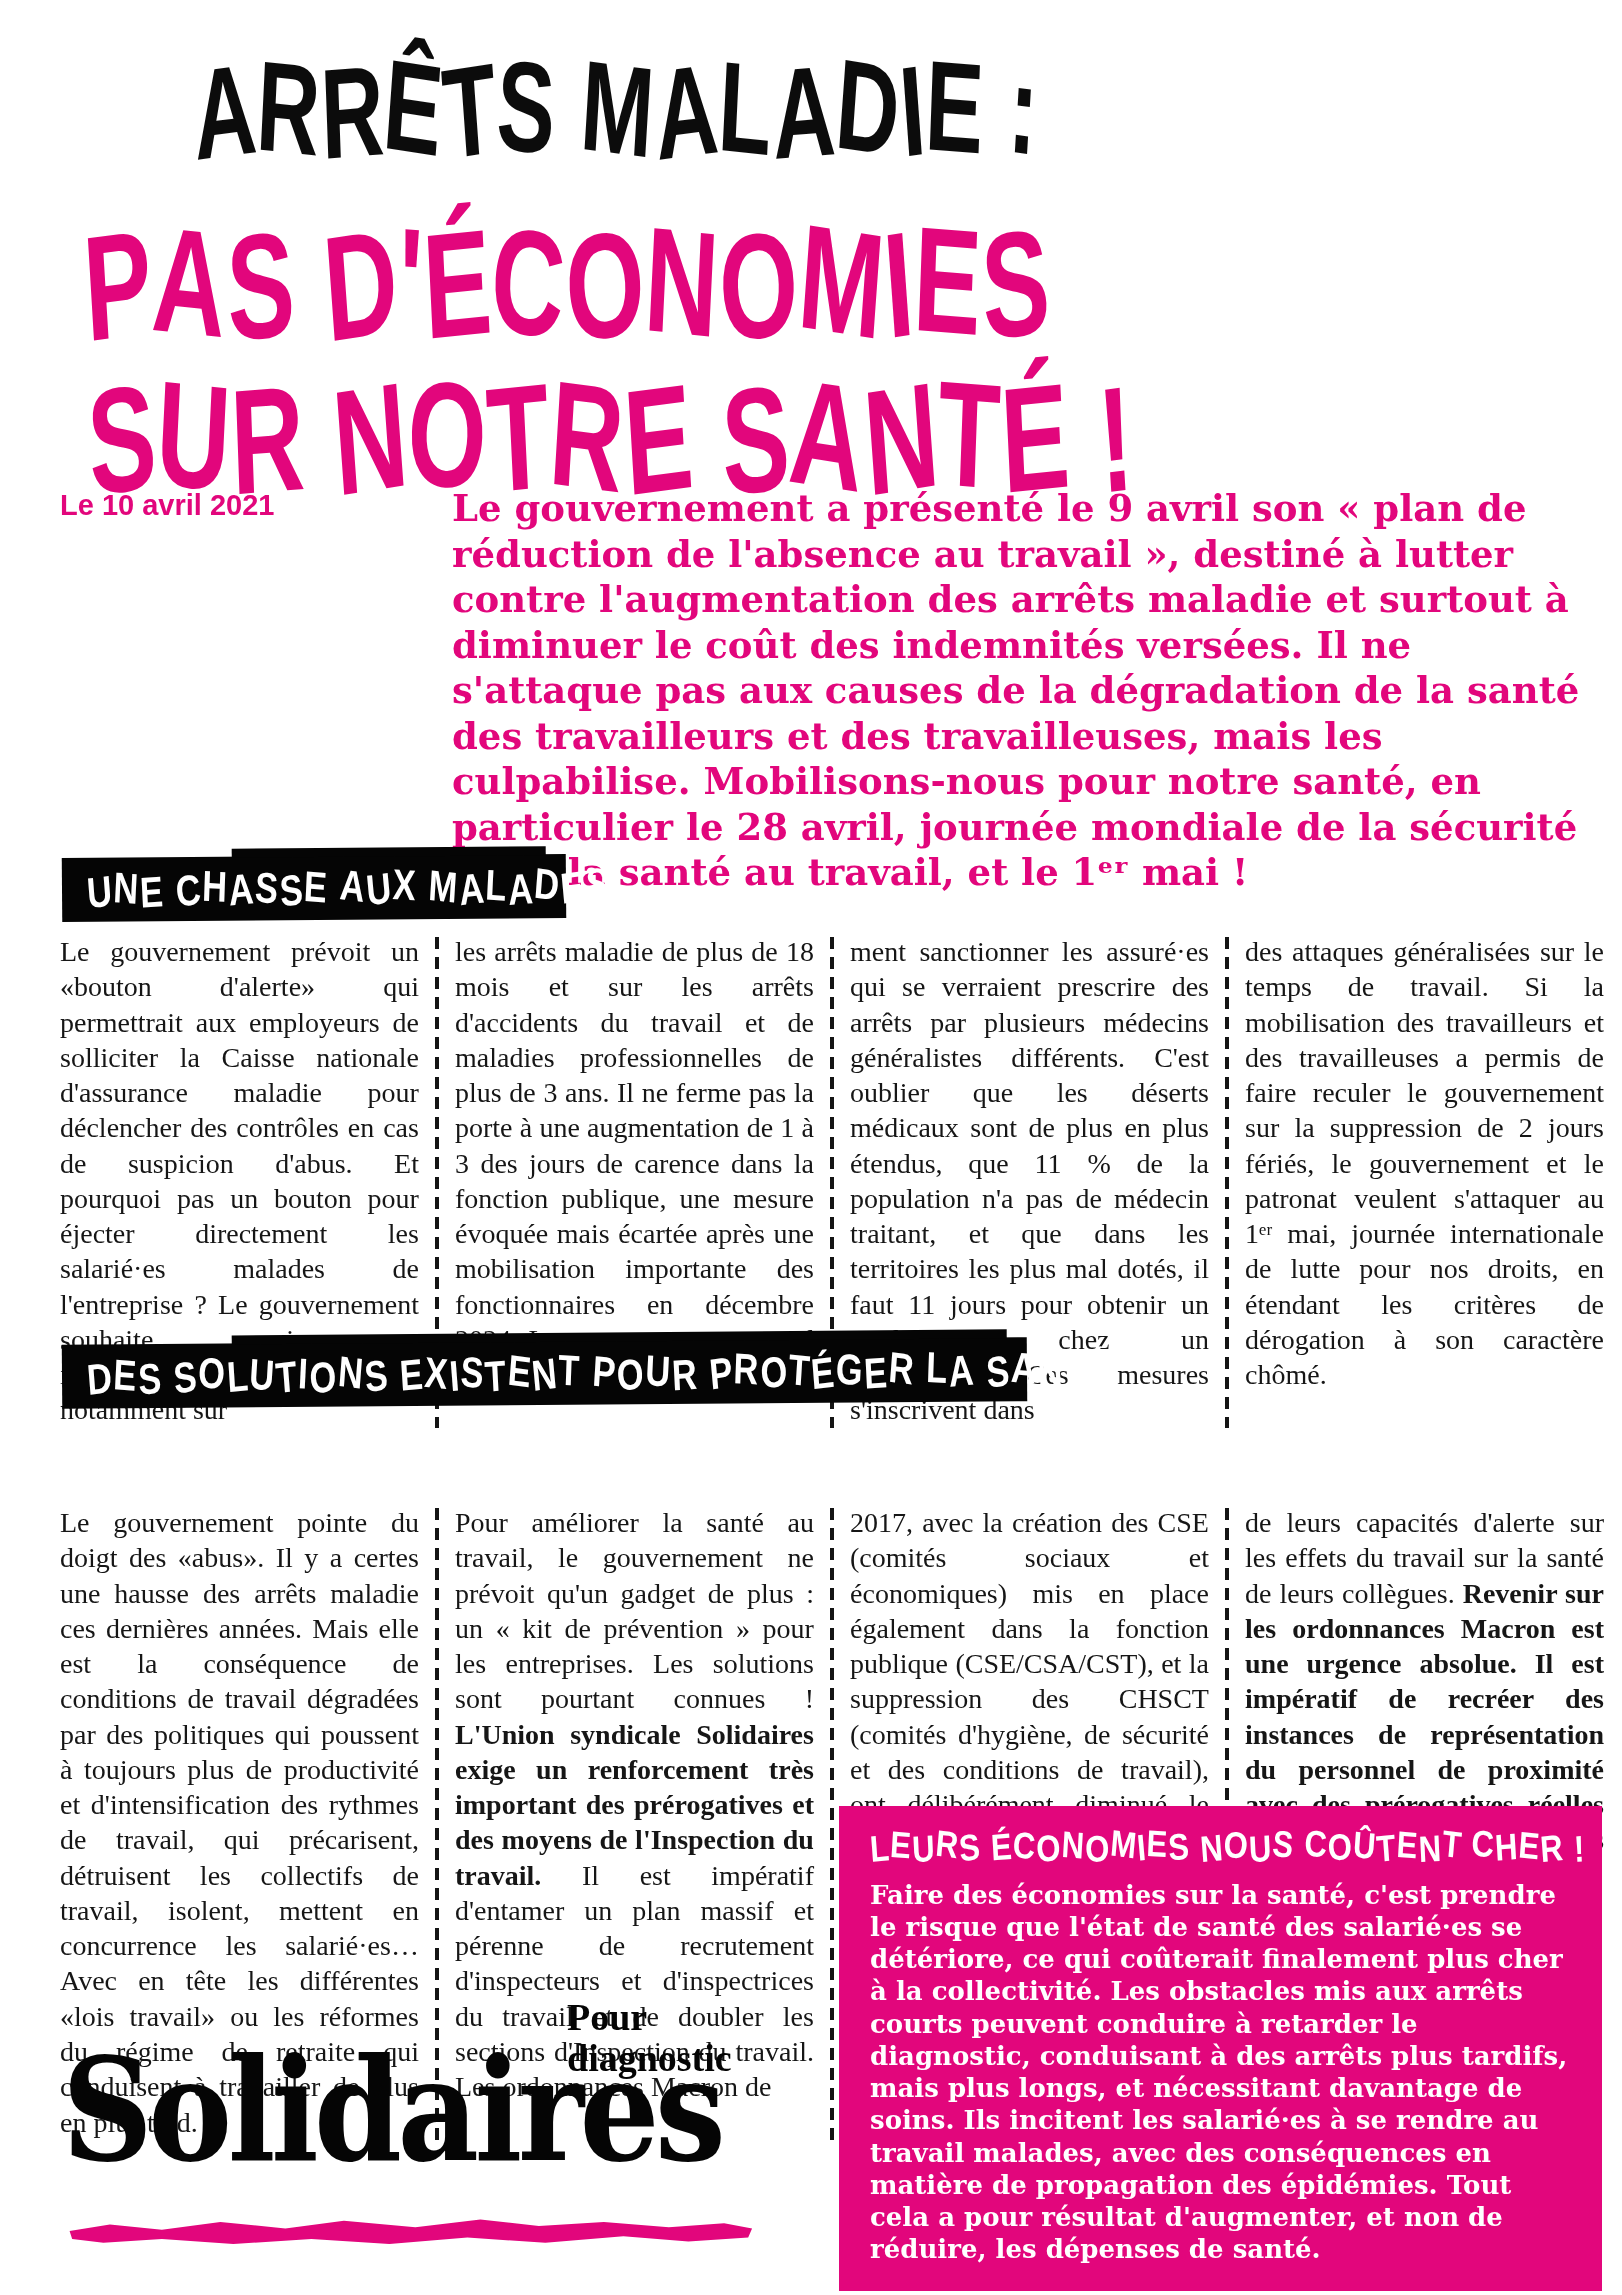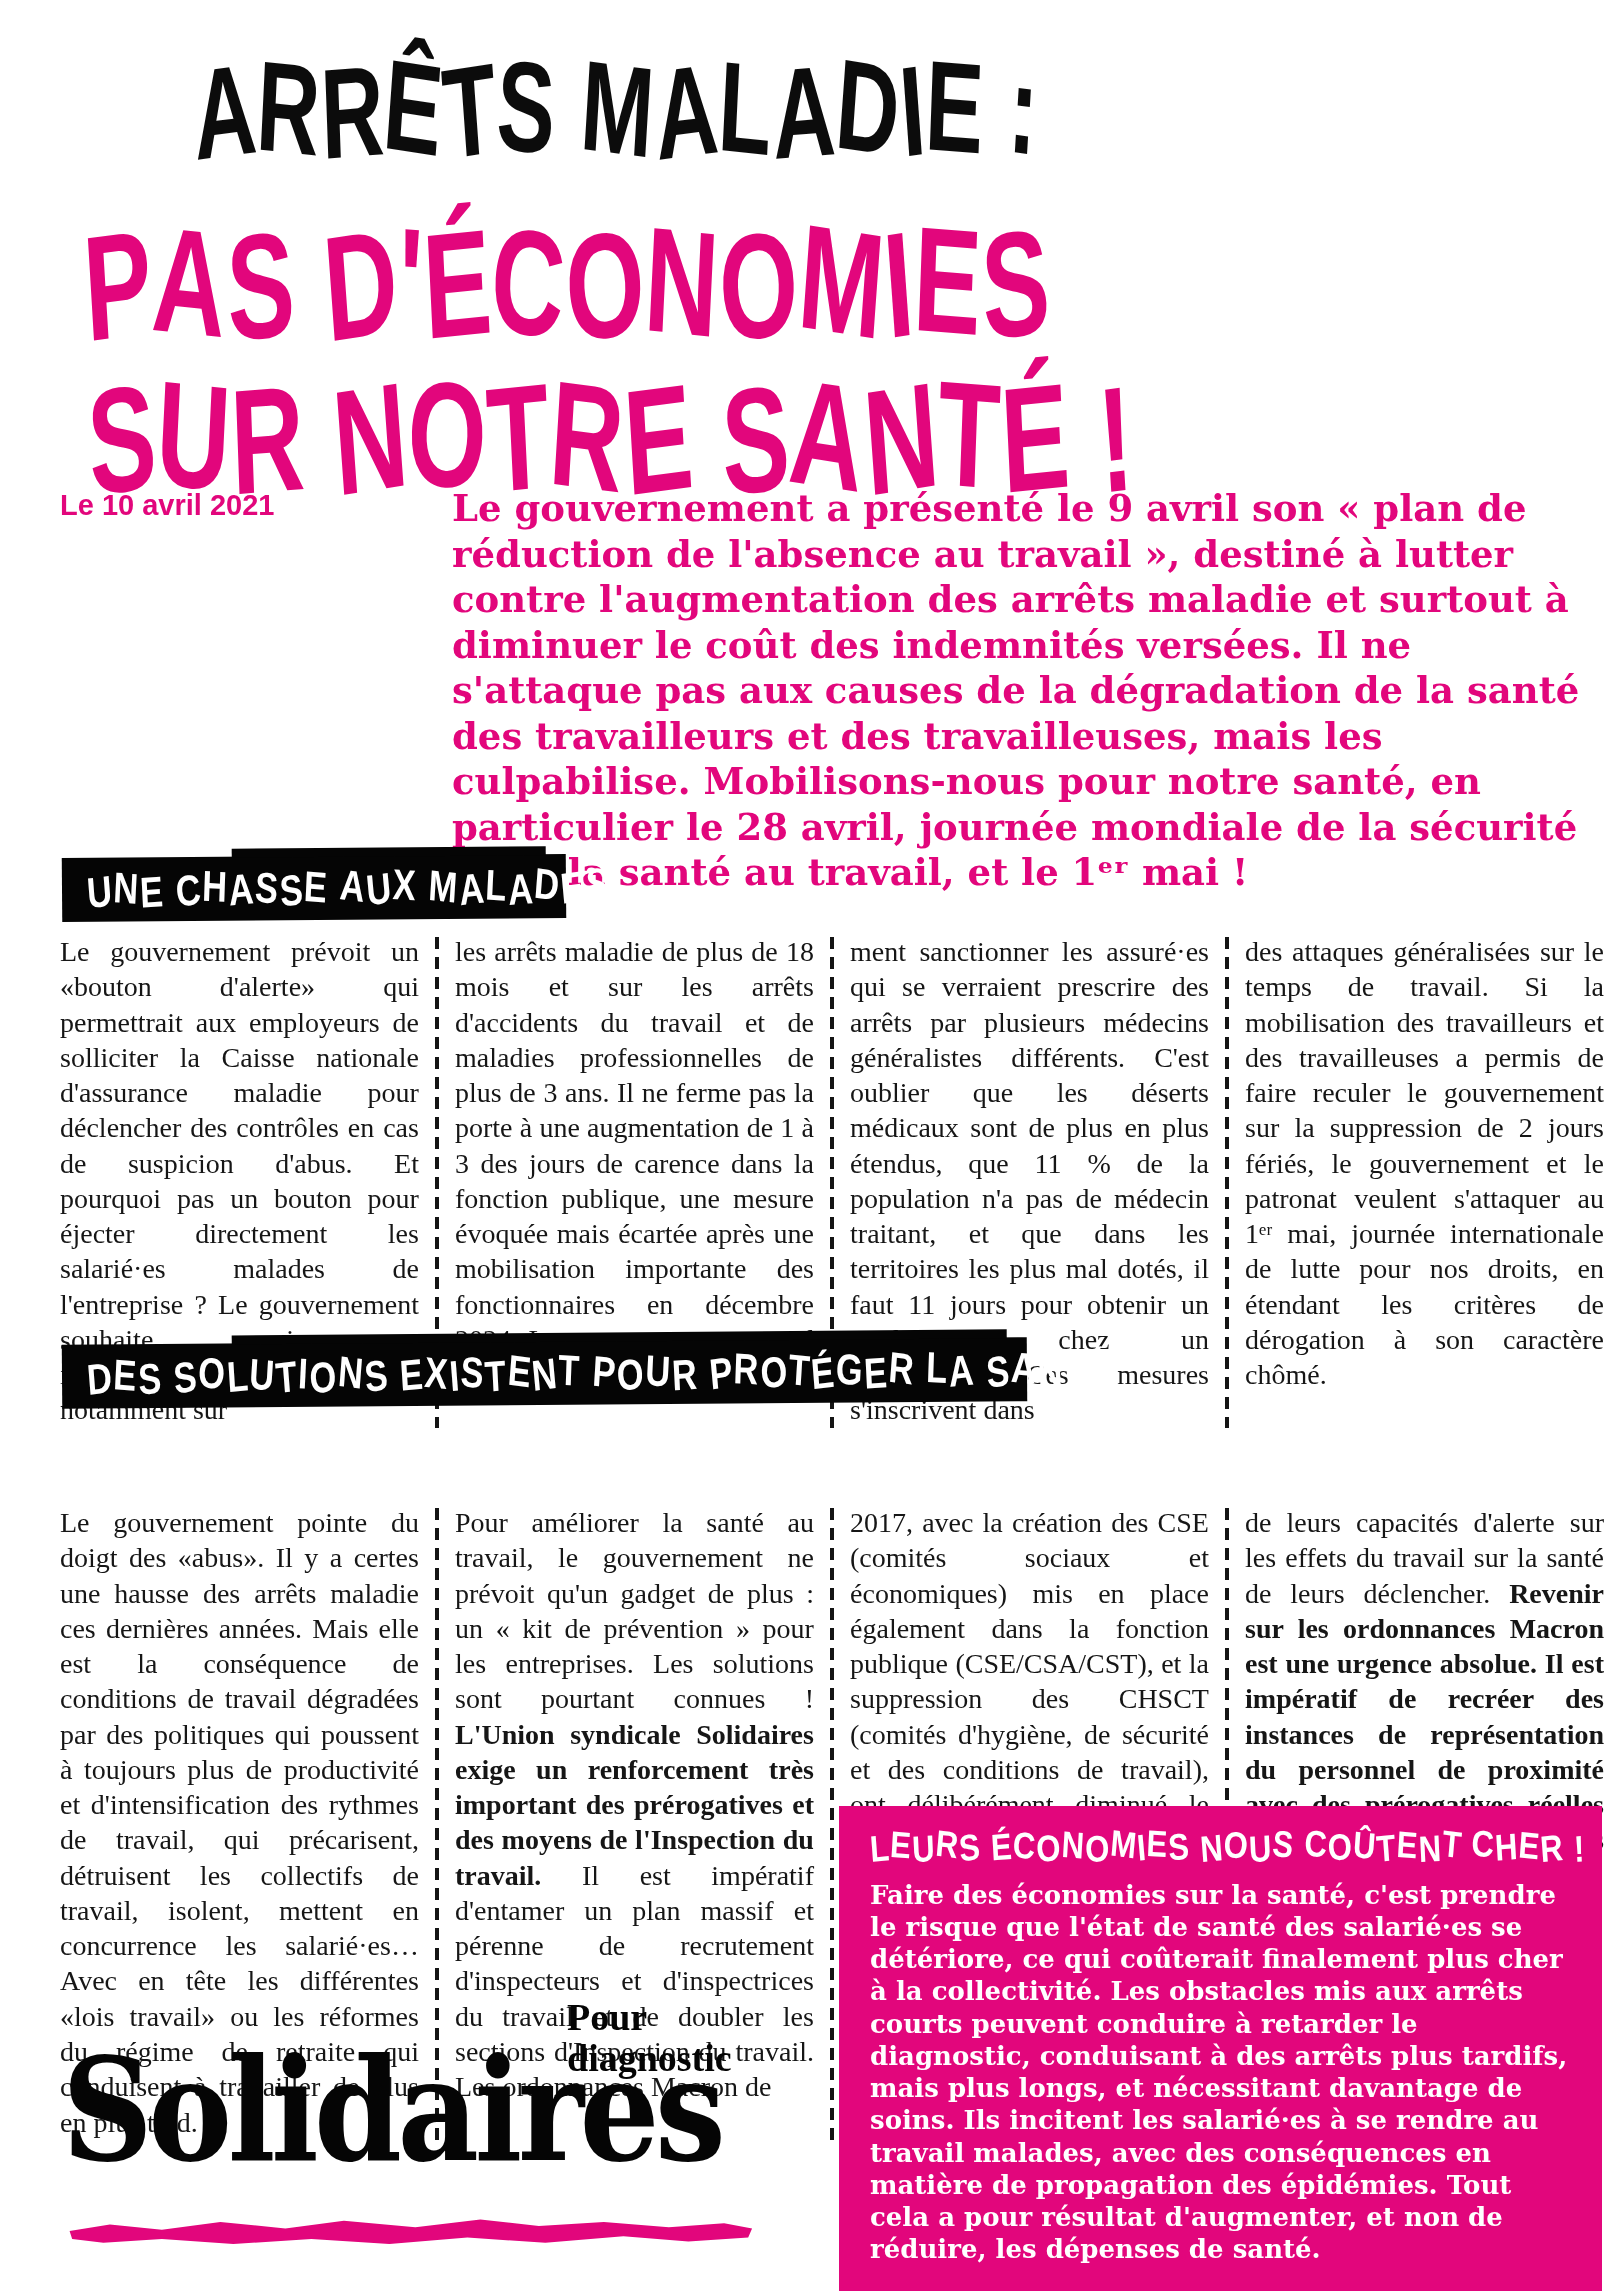--- a/index.html
+++ b/index.html
@@ -139,21 +139,21 @@
   <div class="bar bar2">
     <span class="bar-text"><span style="display: inline-block; white-space: pre; transform: rotate(-5deg) translateY(2px);">D</span><span style="display: inline-block; white-space: pre; transform: rotate(4deg) translateY(-1.3px);">E</span><span style="display: inline-block; white-space: pre; transform: rotate(-3deg) translateY(2.6px);">S</span><span style="display: inline-block; white-space: pre;"> </span><span style="display: inline-block; white-space: pre; transform: rotate(-6deg) translateY(1.3px);">S</span><span style="display: inline-block; white-space: pre; transform: rotate(3deg) translateY(-2.6px);">O</span><span style="display: inline-block; white-space: pre; transform: rotate(-4deg) translateY(0.7px);">L</span><span style="display: inline-block; white-space: pre; transform: rotate(5deg) translateY(-0.7px);">U</span><span style="display: inline-block; white-space: pre; transform: rotate(-5deg) translateY(2px);">T</span><span style="display: inline-block; white-space: pre; transform: rotate(4deg) translateY(-1.3px);">I</span><span style="display: inline-block; white-space: pre; transform: rotate(-3deg) translateY(2.6px);">O</span><span style="display: inline-block; white-space: pre; transform: rotate(6deg) translateY(-2px);">N</span><span style="display: inline-block; white-space: pre; transform: rotate(-6deg) translateY(1.3px);">S</span><span style="display: inline-block; white-space: pre;"> </span><span style="display: inline-block; white-space: pre; transform: rotate(-4deg) translateY(0.7px);">E</span><span style="display: inline-block; white-space: pre; transform: rotate(5deg) translateY(-0.7px);">X</span><span style="display: inline-block; white-space: pre; transform: rotate(-5deg) translateY(2px);">I</span><span style="display: inline-block; white-space: pre; transform: rotate(4deg) translateY(-1.3px);">S</span><span style="display: inline-block; white-space: pre; transform: rotate(-3deg) translateY(2.6px);">T</span><span style="display: inline-block; white-space: pre; transform: rotate(6deg) translateY(-2px);">E</span><span style="display: inline-block; white-space: pre; transform: rotate(-6deg) translateY(1.3px);">N</span><span style="display: inline-block; white-space: pre; transform: rotate(3deg) translateY(-2.6px);">T</span><span style="display: inline-block; white-space: pre;"> </span><span style="display: inline-block; white-space: pre; transform: rotate(5deg) translateY(-0.7px);">P</span><span style="display: inline-block; white-space: pre; transform: rotate(-5deg) translateY(2px);">O</span><span style="display: inline-block; white-space: pre; transform: rotate(4deg) translateY(-1.3px);">U</span><span style="display: inline-block; white-space: pre; transform: rotate(-3deg) translateY(2.6px);">R</span><span style="display: inline-block; white-space: pre;"> </span><span style="display: inline-block; white-space: pre; transform: rotate(-6deg) translateY(1.3px);">P</span><span style="display: inline-block; white-space: pre; transform: rotate(3deg) translateY(-2.6px);">R</span><span style="display: inline-block; white-space: pre; transform: rotate(-4deg) translateY(0.7px);">O</span><span style="display: inline-block; white-space: pre; transform: rotate(5deg) translateY(-0.7px);">T</span><span style="display: inline-block; white-space: pre; transform: rotate(-5deg) translateY(2px);">É</span><span style="display: inline-block; white-space: pre; transform: rotate(4deg) translateY(-1.3px);">G</span><span style="display: inline-block; white-space: pre; transform: rotate(-3deg) translateY(2.6px);">E</span><span style="display: inline-block; white-space: pre; transform: rotate(6deg) translateY(-2px);">R</span><span style="display: inline-block; white-space: pre;"> </span><span style="display: inline-block; white-space: pre; transform: rotate(3deg) translateY(-2.6px);">L</span><span style="display: inline-block; white-space: pre; transform: rotate(-4deg) translateY(0.7px);">A</span><span style="display: inline-block; white-space: pre;"> </span><span style="display: inline-block; white-space: pre; transform: rotate(-5deg) translateY(2px);">S</span><span style="display: inline-block; white-space: pre; transform: rotate(4deg) translateY(-1.3px);">A</span><span style="display: inline-block; white-space: pre; transform: rotate(-3deg) translateY(2.6px);">N</span><span style="display: inline-block; white-space: pre; transform: rotate(6deg) translateY(-2px);">T</span><span style="display: inline-block; white-space: pre; transform: rotate(-6deg) translateY(1.3px);">É</span></span>
   </div>
   <div class="cols cols2">
     <div class="col"><span>Le gouvernement pointe du doigt des «abus». Il y a certes une hausse des arrêts maladie ces dernières années. Mais elle est la conséquence de conditions de travail dégradées par des politiques qui poussent à toujours plus de productivité et d'intensification des rythmes de travail, qui précarisent, détruisent les collectifs de travail, isolent, mettent en concurrence les salarié·es… Avec en tête les différentes «lois travail» ou les réformes du régime de retraite qui conduisent à travailler de plus en plus tard.</span></div>
     <div class="divider"></div>
     <div class="col"><span>Pour améliorer la santé au travail, le gouvernement ne prévoit qu'un gadget de plus : un « kit de prévention » pour les entreprises. Les solutions sont pourtant connues ! </span><span class="b">L'Union syndicale Solidaires exige un renforcement très important des prérogatives et des moyens de l'Inspection du travail.</span><span> Il est impératif d'entamer un plan massif et pérenne de recrutement d'inspecteurs et d'inspectrices du travail et de doubler les sections d'Inspection du travail. Les ordonnances Macron de</span></div>
     <div class="divider"></div>
     <div class="col"><span>2017, avec la création des CSE (comités sociaux et économiques) mis en place également dans la fonction publique (CSE/CSA/CST), et la suppression des CHSCT (comités d'hygiène, de sécurité et des conditions de travail), ont délibérément diminué le nombre de représentant·es du personnel. Elles les privent</span></div>
     <div class="divider short"></div>
-    <div class="col"><span>de leurs capacités d'alerte sur les effets du travail sur la santé de leurs déclencher. </span><span class="b">Revenir sur les ordonnances Macron est une urgence absolue. Il est impératif de recréer des instances de représentation du personnel de proximité avec des prérogatives réelles pour intervenir sur les situations de travail.</span></div>
+    <div class="col"><span>de leurs capacités d'alerte sur les effets du travail sur la santé de leurs collègues. </span><span class="b">Revenir sur les ordonnances Macron est une urgence absolue. Il est impératif de recréer des instances de représentation du personnel de proximité avec des prérogatives réelles pour intervenir sur les situations de travail.</span></div>
   </div>
 
   <div class="callout">
     <div class="callout-heading"><span style="display: inline-block; white-space: pre; transform: rotate(-5deg) translateY(2px);">L</span><span style="display: inline-block; white-space: pre; transform: rotate(4deg) translateY(-1.3px);">E</span><span style="display: inline-block; white-space: pre; transform: rotate(-3deg) translateY(2.6px);">U</span><span style="display: inline-block; white-space: pre; transform: rotate(6deg) translateY(-2px);">R</span><span style="display: inline-block; white-space: pre; transform: rotate(-6deg) translateY(1.3px);">S</span><span style="display: inline-block; white-space: pre;"> </span><span style="display: inline-block; white-space: pre; transform: rotate(-4deg) translateY(0.7px);">É</span><span style="display: inline-block; white-space: pre; transform: rotate(5deg) translateY(-0.7px);">C</span><span style="display: inline-block; white-space: pre; transform: rotate(-5deg) translateY(2px);">O</span><span style="display: inline-block; white-space: pre; transform: rotate(4deg) translateY(-1.3px);">N</span><span style="display: inline-block; white-space: pre; transform: rotate(-3deg) translateY(2.6px);">O</span><span style="display: inline-block; white-space: pre; transform: rotate(6deg) translateY(-2px);">M</span><span style="display: inline-block; white-space: pre; transform: rotate(-6deg) translateY(1.3px);">I</span><span style="display: inline-block; white-space: pre; transform: rotate(3deg) translateY(-2.6px);">E</span><span style="display: inline-block; white-space: pre; transform: rotate(-4deg) translateY(0.7px);">S</span><span style="display: inline-block; white-space: pre;"> </span><span style="display: inline-block; white-space: pre; transform: rotate(-5deg) translateY(2px);">N</span><span style="display: inline-block; white-space: pre; transform: rotate(4deg) translateY(-1.3px);">O</span><span style="display: inline-block; white-space: pre; transform: rotate(-3deg) translateY(2.6px);">U</span><span style="display: inline-block; white-space: pre; transform: rotate(6deg) translateY(-2px);">S</span><span style="display: inline-block; white-space: pre;"> </span><span style="display: inline-block; white-space: pre; transform: rotate(3deg) translateY(-2.6px);">C</span><span style="display: inline-block; white-space: pre; transform: rotate(-4deg) translateY(0.7px);">O</span><span style="display: inline-block; white-space: pre; transform: rotate(5deg) translateY(-0.7px);">Û</span><span style="display: inline-block; white-space: pre; transform: rotate(-5deg) translateY(2px);">T</span><span style="display: inline-block; white-space: pre; transform: rotate(4deg) translateY(-1.3px);">E</span><span style="display: inline-block; white-space: pre; transform: rotate(-3deg) translateY(2.6px);">N</span><span style="display: inline-block; white-space: pre; transform: rotate(6deg) translateY(-2px);">T</span><span style="display: inline-block; white-space: pre;"> </span><span style="display: inline-block; white-space: pre; transform: rotate(3deg) translateY(-2.6px);">C</span><span style="display: inline-block; white-space: pre; transform: rotate(-4deg) translateY(0.7px);">H</span><span style="display: inline-block; white-space: pre; transform: rotate(5deg) translateY(-0.7px);">E</span><span style="display: inline-block; white-space: pre; transform: rotate(-5deg) translateY(2px);">R</span><span style="display: inline-block; white-space: pre;"> </span><span style="display: inline-block; white-space: pre; transform: rotate(-3deg) translateY(2.6px);">!</span></div>
     <div class="callout-body">Faire des économies sur la santé, c'est prendre le risque que l'état de santé des salarié·es se détériore, ce qui coûterait finalement plus cher à la collectivité. Les obstacles mis aux arrêts courts peuvent conduire à retarder le diagnostic, conduisant à des arrêts plus tardifs, mais plus longs, et nécessitant davantage de soins. Ils incitent les salarié·es à se rendre au travail malades, avec des conséquences en matière de propagation des épidémies. Tout cela a pour résultat d'augmenter, et non de réduire, les dépenses de santé.</div>
   </div>
 
   <div class="logo">
     <div class="union">
       <div>Pour</div>

